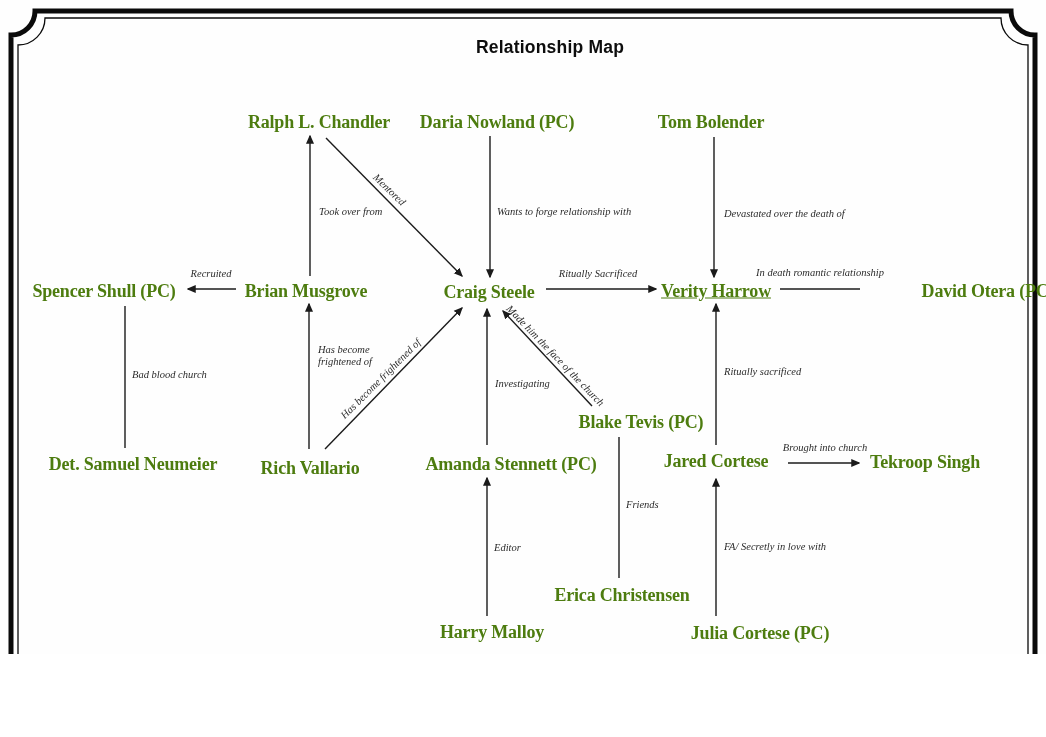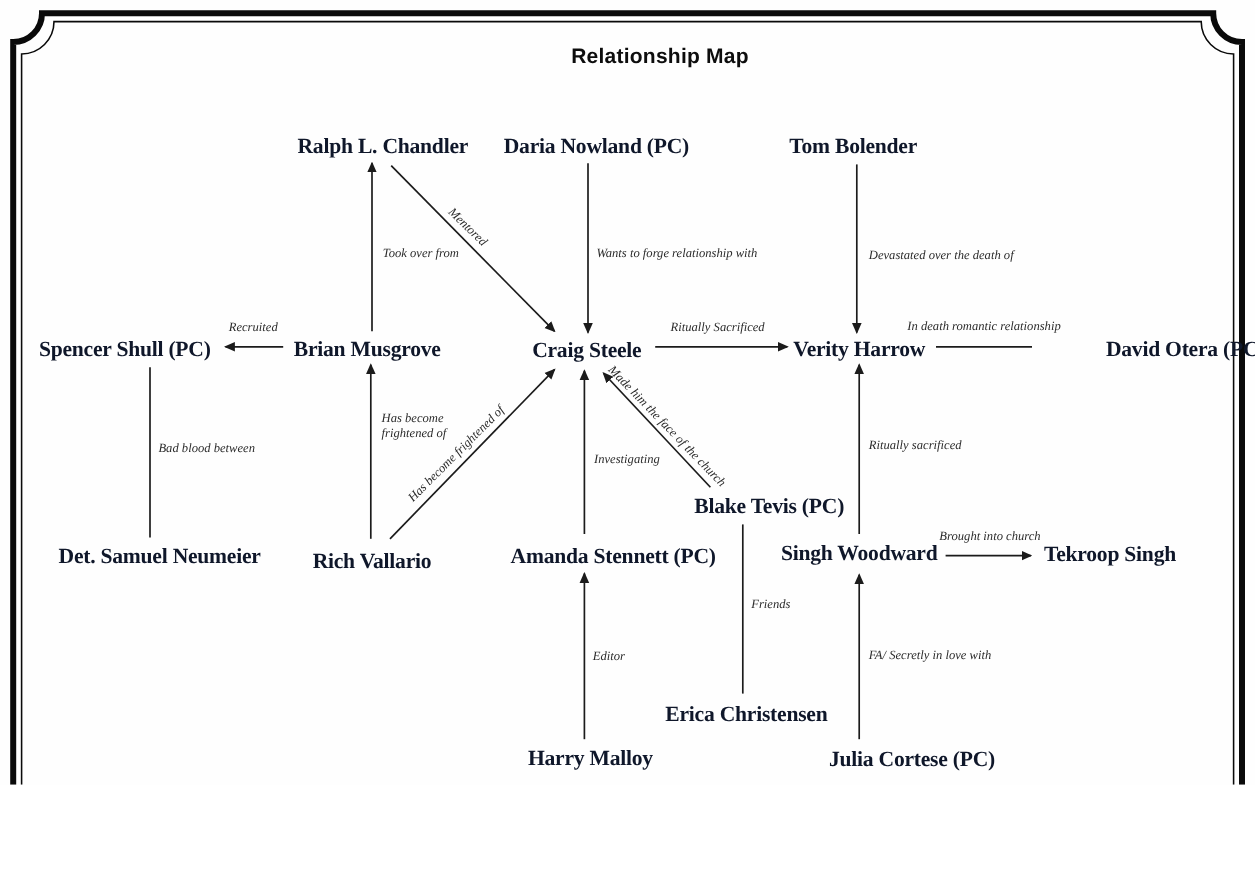--- a/index.html
+++ b/index.html
@@ -24,21 +24,21 @@
     color:#0d0d0d;
     white-space:nowrap;
   }
   .node{
     position:absolute;
     transform:translate(-50%,-50%);
     font-family:"Liberation Serif", serif;
     font-weight:bold;
     font-size:18px;
     letter-spacing:-0.2px;
-    color:#0f172a;
+    color:#4d7c0f;
     white-space:nowrap;
   }
   .edge-label{
     position:absolute;
     font-family:"Liberation Serif", serif;
     font-style:italic;
     font-size:10.5px;
     color:#2b2b2b;
     white-space:pre-line;
     line-height:1.15;
@@ -88,43 +88,43 @@
     </svg>
 
   <div id="nodes">
       <div class="edge-label" style="left: 319px; top: 212px; transform: translateY(-50%);">Took over from</div>
       <div class="edge-label" style="left: 389px; top: 190px; transform: translate(-50%, -50%) rotate(44deg);">Mentored</div>
       <div class="edge-label" style="left: 497px; top: 212px; transform: translateY(-50%);">Wants to forge relationship with</div>
       <div class="edge-label" style="left: 724px; top: 214px; transform: translateY(-50%);">Devastated over the death of</div>
       <div class="edge-label" style="left: 211px; top: 274px; transform: translate(-50%, -50%);">Recruited</div>
       <div class="edge-label" style="left: 598px; top: 274px; transform: translate(-50%, -50%);">Ritually Sacrificed</div>
       <div class="edge-label" style="left: 820px; top: 273px; transform: translate(-50%, -50%);">In death romantic relationship</div>
-      <div class="edge-label" style="left: 132px; top: 375px; transform: translateY(-50%);">Bad blood between</div>
+      <div class="edge-label" style="left: 132px; top: 375px; transform: translateY(-50%);">Bad blood church</div>
       <div class="edge-label" style="left: 318px; top: 356px; transform: translateY(-50%);">Has become
 frightened of</div>
       <div class="edge-label" style="left: 381px; top: 379px; transform: translate(-50%, -50%) rotate(-45deg);">Has become frightened of</div>
       <div class="edge-label" style="left: 495px; top: 384px; transform: translateY(-50%); font-style: italic;">Investigating</div>
       <div class="edge-label" style="left: 555px; top: 356px; transform: translate(-50%, -50%) rotate(46deg);">Made him the face of the church</div>
       <div class="edge-label" style="left: 724px; top: 372px; transform: translateY(-50%);">Ritually sacrificed</div>
       <div class="edge-label" style="left: 825px; top: 448px; transform: translate(-50%, -50%);">Brought into church</div>
       <div class="edge-label" style="left: 626px; top: 505px; transform: translateY(-50%);">Friends</div>
       <div class="edge-label" style="left: 494px; top: 548px; transform: translateY(-50%);">Editor</div>
       <div class="edge-label" style="left: 724px; top: 547px; transform: translateY(-50%);">FA/ Secretly in love with</div>
       <div class="node" style="left: 319px; top: 122px;">Ralph L. Chandler</div>
       <div class="node" style="left: 497px; top: 122px;">Daria Nowland (PC)</div>
       <div class="node" style="left: 711px; top: 122px;">Tom Bolender</div>
       <div class="node" style="left: 104px; top: 291px; text-align: right;">Spencer Shull (PC)</div>
       <div class="node" style="left: 306px; top: 291px;">Brian Musgrove</div>
       <div class="node" style="left: 489px; top: 292px;">Craig Steele</div>
-      <div class="node" style="left: 716px; top: 291px;">Verity Harrow</div>
+      <div class="node" style="left: 716px; top: 291px; text-decoration: underline;">Verity Harrow</div>
       <div class="node" style="left: 988px; top: 291px;">David Otera (PC)</div>
       <div class="node" style="left: 641px; top: 422px;">Blake Tevis (PC)</div>
       <div class="node" style="left: 133px; top: 464px;">Det. Samuel Neumeier</div>
       <div class="node" style="left: 310px; top: 456px; margin-top: 12px;">Rich Vallario</div>
       <div class="node" style="left: 511px; top: 464px;">Amanda Stennett (PC)</div>
-      <div class="node" style="left: 716px; top: 461px;">Singh Woodward</div>
+      <div class="node" style="left: 716px; top: 461px;">Jared Cortese</div>
       <div class="node" style="left: 925px; top: 462px;">Tekroop Singh</div>
       <div class="node" style="left: 622px; top: 595px;">Erica Christensen</div>
       <div class="node" style="left: 492px; top: 632px;">Harry Malloy</div>
       <div class="node" style="left: 740px; top: 633px; margin-left: 20px;">Julia Cortese (PC)</div>
     </div>
 
 </div>
 
 </body></html>

